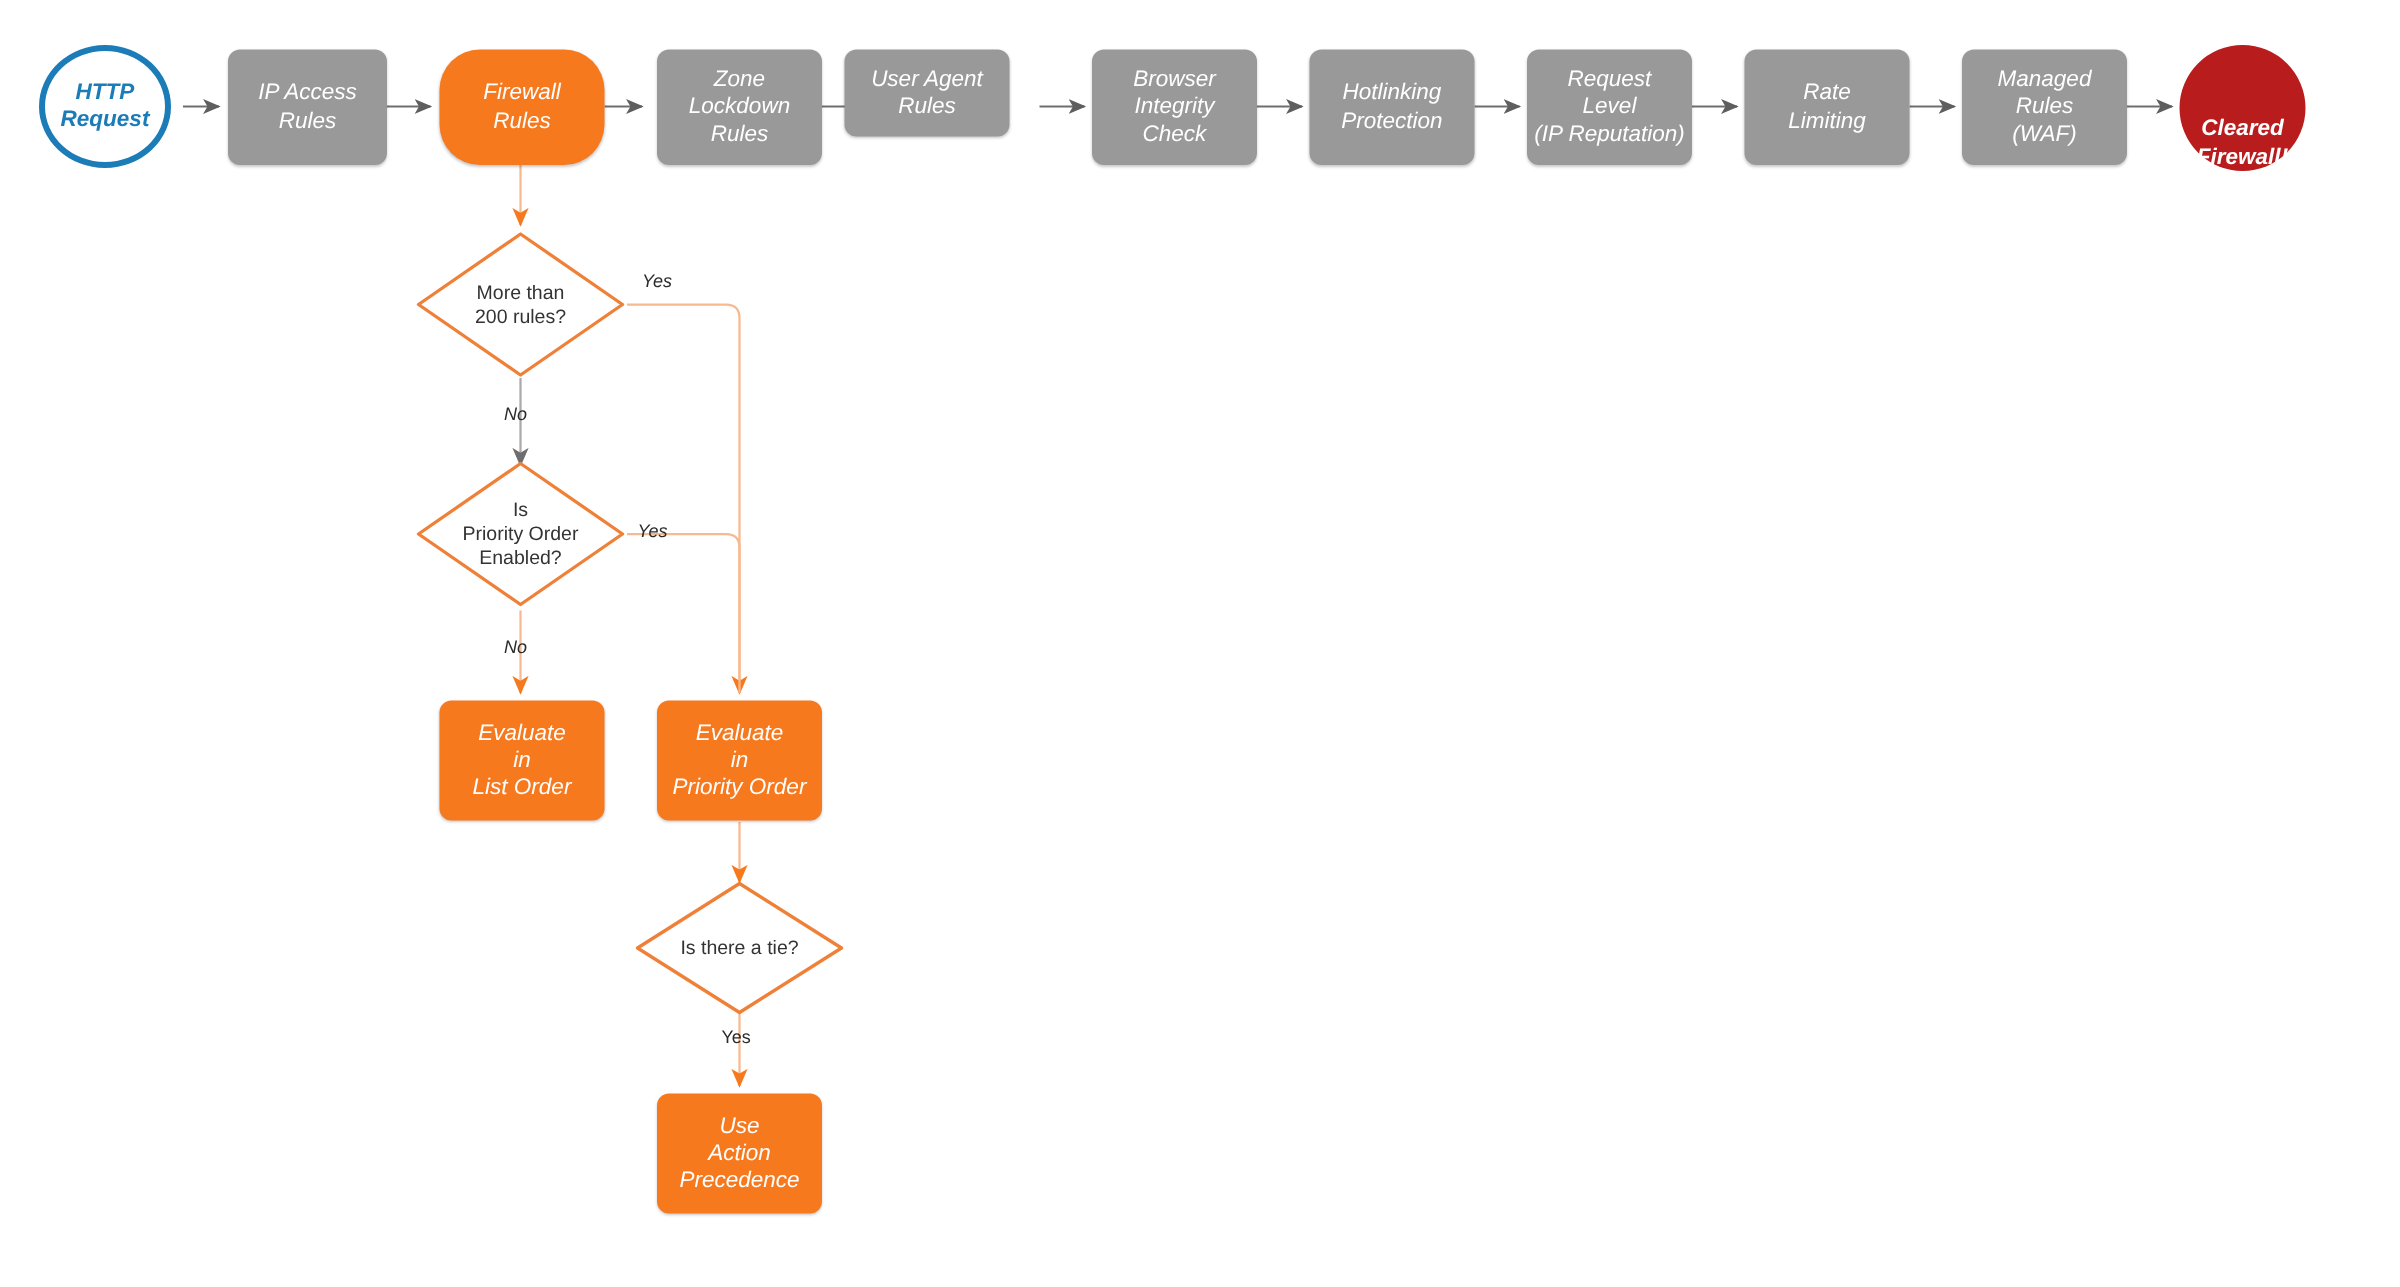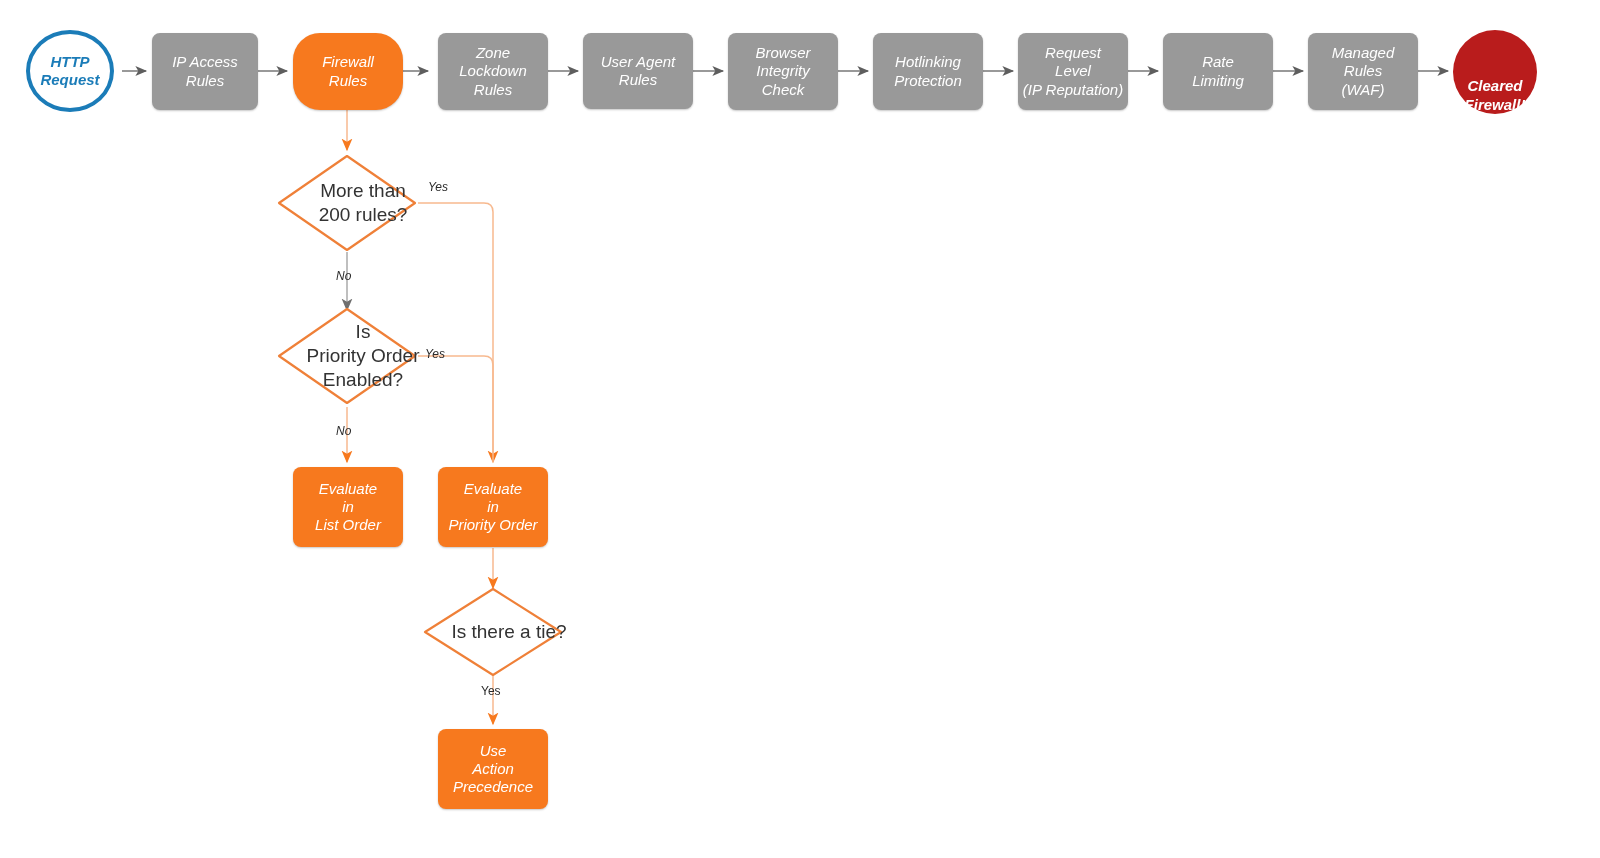--- a/index.html
+++ b/index.html
@@ -67,28 +67,28 @@
   .diamond-wrap {
     position: absolute;
   }
   .diamond-wrap svg {
     position: absolute;
     left: 0; top: 0;
     overflow: visible;
   }
   .diamond-label {
     position: absolute;
-    left: 16px; top: 0;
+    left: 0; top: 0;
     width: 100%;
     height: 100%;
     display: flex;
     align-items: center;
     justify-content: center;
     text-align: center;
-    font-size: 19px;
+    font-size: 13px;
     color: #333333;
     line-height: 1.25;
   }
 
   .edge-label {
     position: absolute;
     font-size: 12px;
     font-style: italic;
     color: #2b2b2b;
     white-space: nowrap;
@@ -174,21 +174,21 @@
   </div>
 
   <div class="node proc gray" style="left:438px; top:33px; width:110px; height:77px;">
     <div>
       <span class="ln">Zone</span>
       <span class="ln">Lockdown</span>
       <span class="ln">Rules</span>
     </div>
   </div>
 
-  <div class="node proc gray" style="left:583px; top:33px; width:110px; height:76px;">
+  <div class="node proc gray" style="left:563px; top:33px; width:110px; height:58px;">
     <div>
       <span class="ln">User Agent</span>
       <span class="ln">Rules</span>
     </div>
   </div>
 
   <div class="node proc gray" style="left:728px; top:33px; width:110px; height:77px;">
     <div>
       <span class="ln">Browser</span>
       <span class="ln">Integrity</span>

